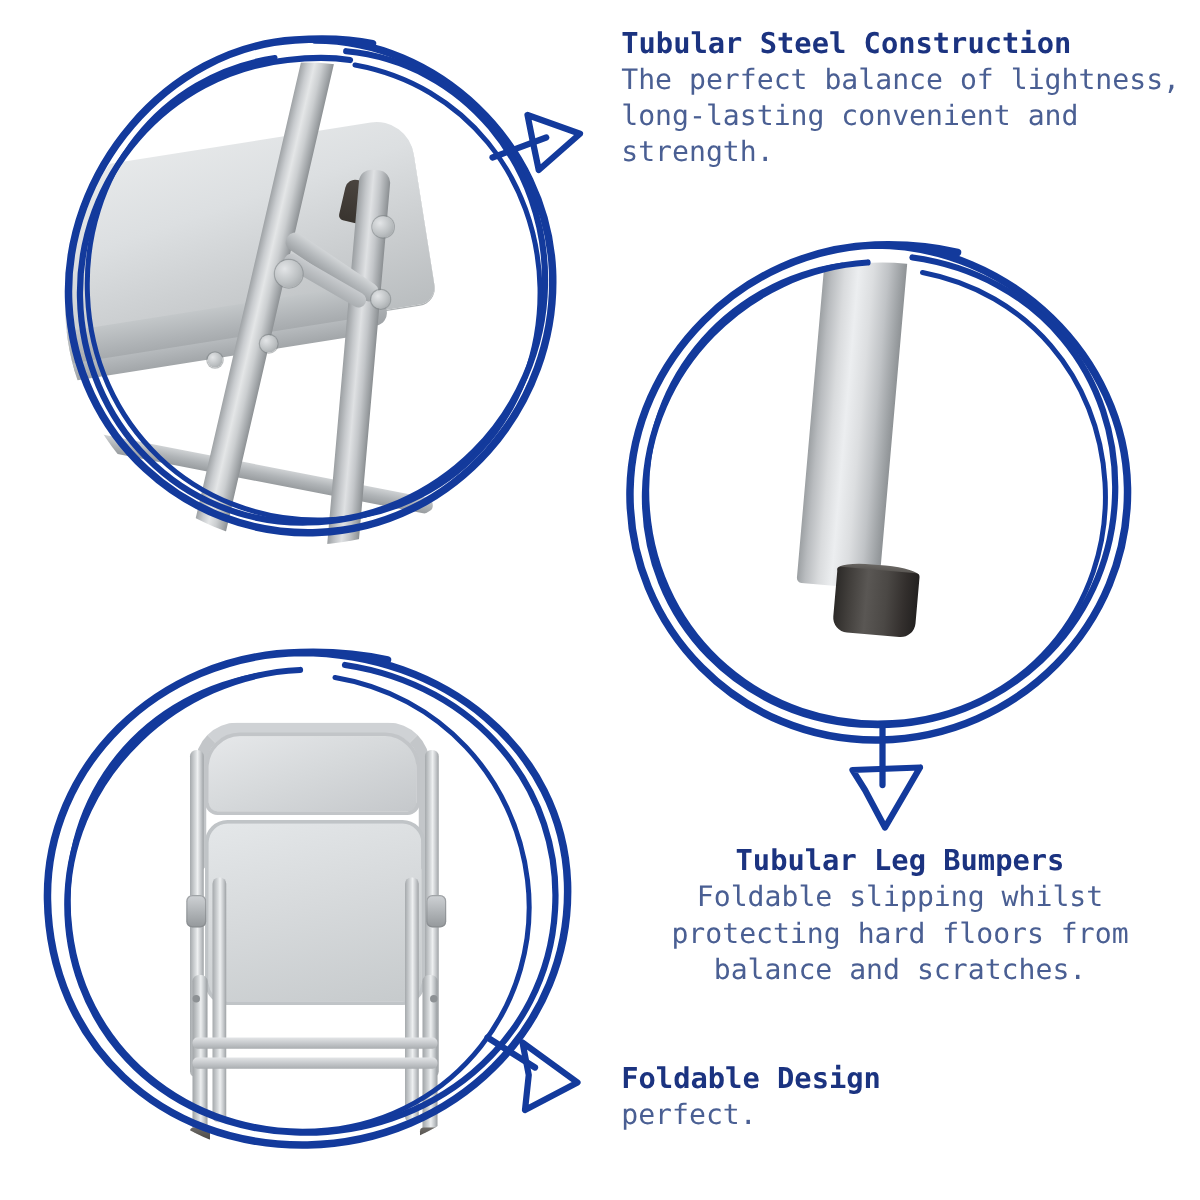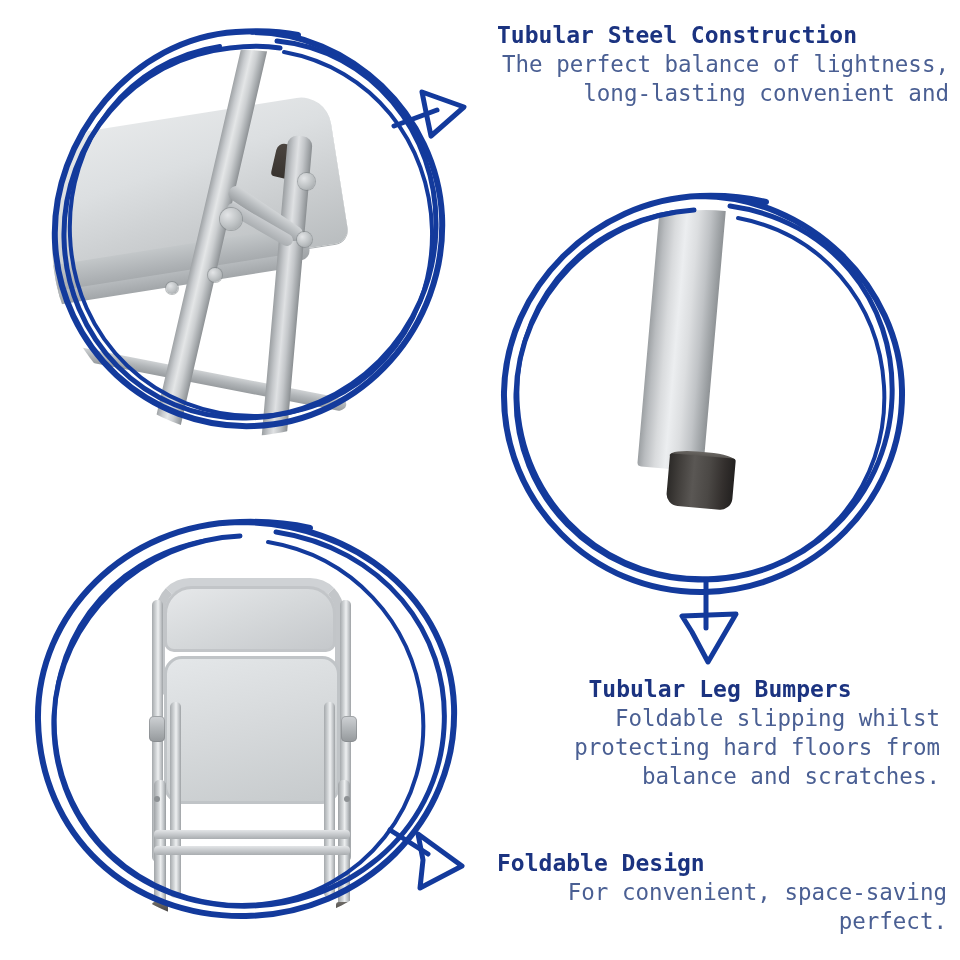--- a/index.html
+++ b/index.html
@@ -28,21 +28,20 @@
     color: #1b3380;
     letter-spacing: 0px;
     white-space: nowrap;
   }
   .callout .body {
     font-family: "DejaVu Sans Mono", "Liberation Mono", monospace;
     font-weight: normal;
     font-size: 22.5px;
     line-height: 29px;
     color: #4a5f93;
-    text-align: right;
   }
   .callout.center { text-align: center; }
   .callout.center .heading { white-space: normal; }
 
   #callout-tubular  { left: 497px; top: 8px;   width: 452px; }
   #callout-bumpers  { left: 500px; top: 662px; width: 440px; }
   #callout-foldable { left: 497px; top: 836px; width: 450px; }
 
   
   .sketch { position: absolute; pointer-events: none; }
@@ -389,33 +388,33 @@
       <path d="M376 320 L414 344"></path>
       <path d="M404 324 L448 356 L406 378 L409 350 Z"></path>
     </g>
   </svg>
 
   <div class="callout" id="callout-tubular">
     <div class="heading">Tubular Steel Construction</div>
     <div class="body">
       <div>The perfect balance of lightness,</div>
       <div>long-lasting convenient and</div>
+      <div>strength.</div>
     </div>
   </div>
 
   <div class="callout center" id="callout-bumpers">
     <div class="heading">Tubular Leg Bumpers</div>
     <div class="body">
       <div>Foldable slipping whilst</div>
       <div>protecting hard floors from</div>
       <div>balance and scratches.</div>
     </div>
   </div>
 
   <div class="callout" id="callout-foldable">
     <div class="heading">Foldable Design</div>
     <div class="body">
-      <div>For convenient, space-saving</div>
       <div>perfect.</div>
     </div>
   </div>
 
 </div>
 
 </body></html>

